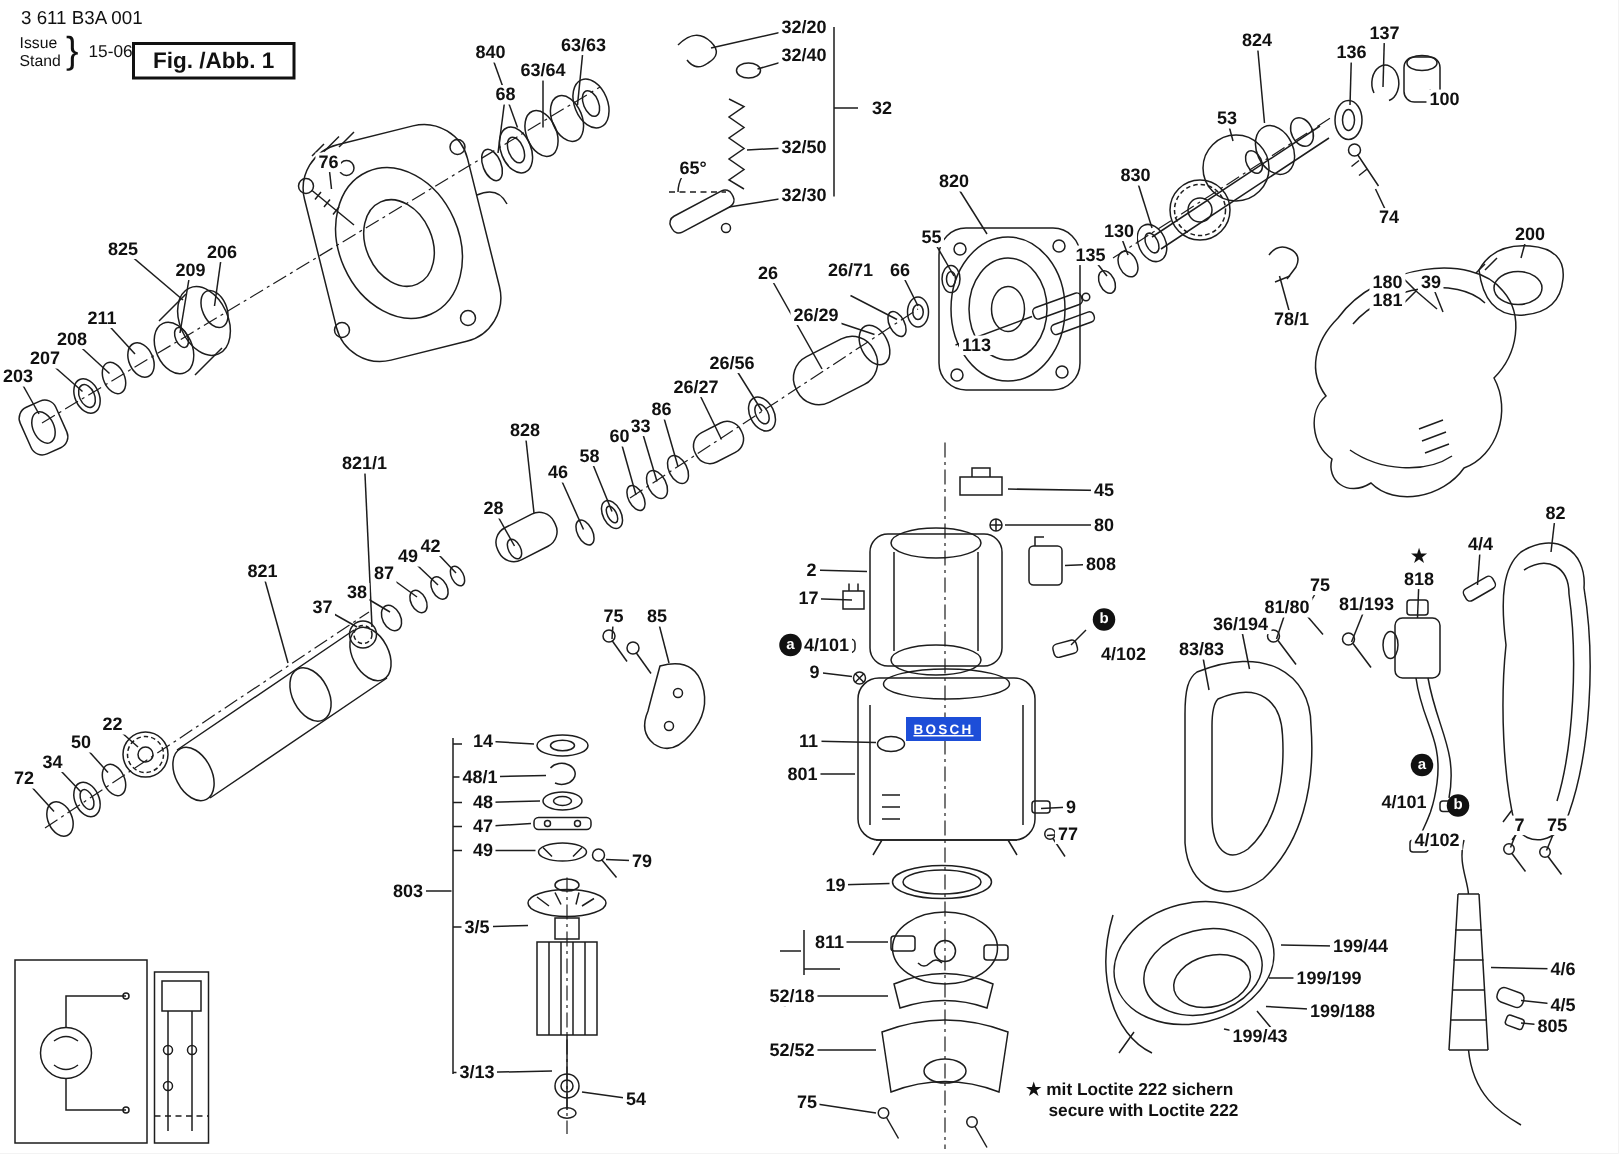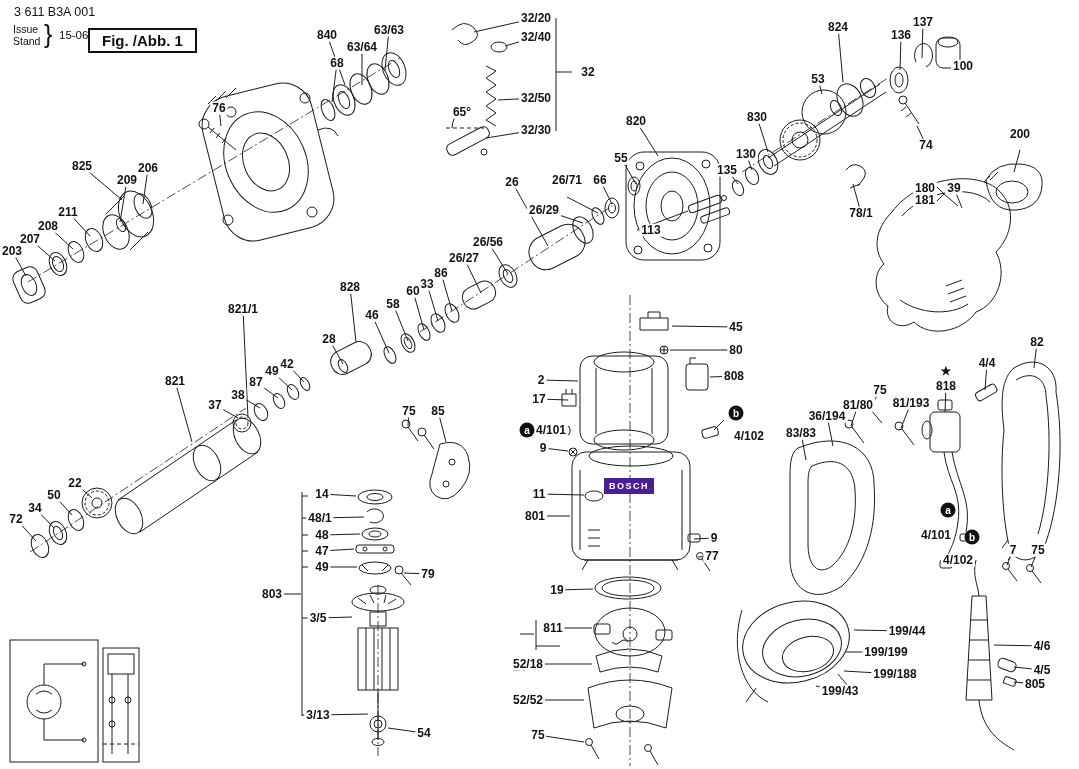--- a/index.html
+++ b/index.html
@@ -10,23 +10,23 @@
         background:#fff;padding:0 2px;white-space:nowrap;line-height:1.05;z-index:5;}
   .callout-badge{position:absolute;transform:translate(-50%,-50%);width:15px;height:15px;border-radius:50%;
         background:#111;color:#fff;font-size:10px;font-weight:bold;display:flex;align-items:center;
         justify-content:center;z-index:6;}
   .header-pn{position:absolute;left:14px;top:5px;font-size:12.5px;z-index:5;}
   .issue-block{position:absolute;left:13px;top:23px;font-size:10.5px;line-height:12px;z-index:5;}
   .issue-brace{position:absolute;left:44px;top:20px;font-size:25px;font-weight:300;z-index:5;}
   .issue-date{position:absolute;left:59px;top:29px;font-size:11.5px;z-index:5;}
   .fig-box{position:absolute;left:88px;top:28px;border:2px solid #111;padding:2px 12px;
         font-size:15px;font-weight:bold;background:#fff;z-index:5;}
-  .bosch-plate{position:absolute;left:604px;top:478px;width:50px;height:16px;background:#4c1d95;color:#fff;
+  .bosch-plate{position:absolute;left:604px;top:478px;width:50px;height:16px;background:#1d4ed8;color:#fff;
         font-size:9px;font-weight:bold;letter-spacing:1.5px;display:flex;align-items:center;
-        justify-content:center;z-index:4;}
+        justify-content:center;z-index:4;text-decoration:underline;}
   .footnote{position:absolute;left:684px;top:721px;font-size:11.5px;font-weight:bold;line-height:13.5px;z-index:5;}
   .footnote .l2{padding-left:15px;}
   .mods{position:absolute;left:952px;top:697px;font-size:10.8px;line-height:12.5px;font-weight:normal;z-index:5;}
   #leader-group line{stroke:#1d1d1d;stroke-width:1;}
 </style>
 </head>
 <body>
 
 <div class="page">
 
@@ -490,21 +490,21 @@
       <div class="part-label" style="left: 818px; top: 79px;">53</div>
       <div class="part-label" style="left: 757px; top: 117px;">830</div>
       <div class="part-label" style="left: 746px; top: 154px;">130</div>
       <div class="part-label" style="left: 727px; top: 170px;">135</div>
       <div class="part-label" style="left: 637px; top: 230px; margin-left: 14px;">113</div>
       <div class="part-label" style="left: 861px; top: 213px;">78/1</div>
       <div class="part-label" style="left: 901px; top: 35px;">136</div>
       <div class="part-label" style="left: 923px; top: 22px;">137</div>
       <div class="part-label" style="left: 963px; top: 66px;">100</div>
       <div class="part-label" style="left: 926px; top: 145px;">74</div>
-      <div class="part-label" style="left: 1020px; top: 134px;">200</div>
+      <div class="part-label" style="left: 1020px; top: 156px;">200</div>
       <div class="part-label" style="left: 925px; top: 188px;">180</div>
       <div class="part-label" style="left: 925px; top: 200px;">181</div>
       <div class="part-label" style="left: 954px; top: 188px;">39</div>
       <div class="part-label" style="left: 512px; top: 182px;">26</div>
       <div class="part-label" style="left: 567px; top: 180px;">26/71</div>
       <div class="part-label" style="left: 544px; top: 210px;">26/29</div>
       <div class="part-label" style="left: 488px; top: 242px;">26/56</div>
       <div class="part-label" style="left: 464px; top: 258px;">26/27</div>
       <div class="part-label" style="left: 441px; top: 273px;">86</div>
       <div class="part-label" style="left: 427px; top: 284px;">33</div>
@@ -573,15 +573,19 @@
       <div class="callout-badge" style="left: 527px; top: 430px;">a</div>
       <div class="part-label" style="left: 551px; top: 430px;">4/101</div>
       <div class="callout-badge" style="left: 736px; top: 413px;">b</div>
       <div class="part-label" style="left: 749px; top: 436px;">4/102</div>
       <div class="callout-badge" style="left: 948px; top: 510px;">a</div>
       <div class="part-label" style="left: 936px; top: 535px;">4/101</div>
       <div class="callout-badge" style="left: 972px; top: 537px;">b</div>
       <div class="part-label" style="left: 958px; top: 560px;">4/102</div>
     </div>
 
+  <div class="footnote">
+    <div><span>★</span> <span>mit Loctite 222 sichern</span></div>
+    <div class="l2">secure with Loctite 222</div>
+  </div>
 
 
 </div>
 
 </body></html>

